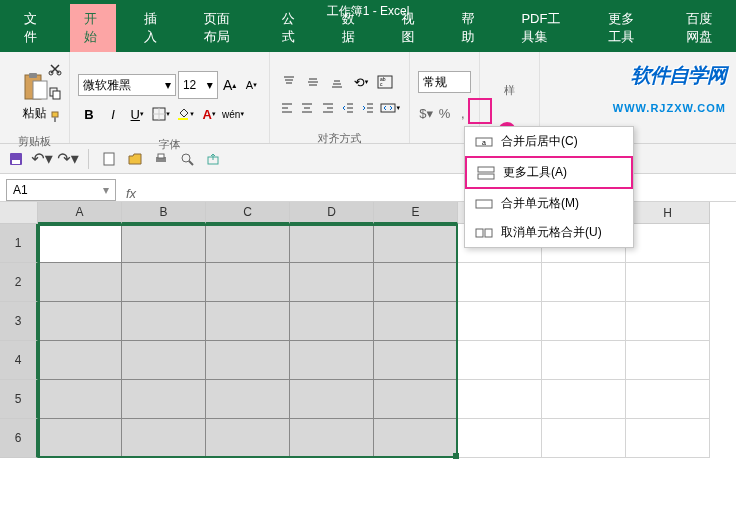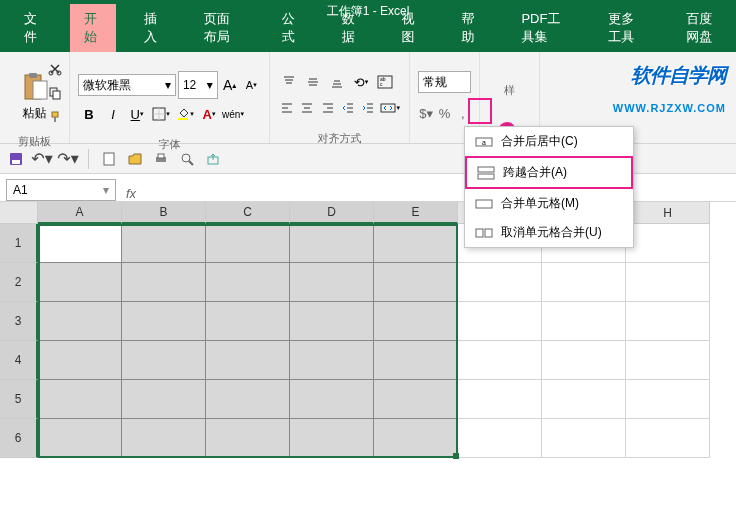--- a/index.html
+++ b/index.html
@@ -281,21 +281,21 @@
         <rect x="1" y="3" width="16" height="8" fill="none" stroke="#666"></rect>
         <text x="7" y="10" font-size="7">a</text>
       </svg>
     <span>合并后居中(C)</span>
   </div>
   <div class="merge-item highlight">
     <svg class="merge-icon-sm" viewBox="0 0 18 14">
         <rect x="1" y="1" width="16" height="5" fill="none" stroke="#666"></rect>
         <rect x="1" y="8" width="16" height="5" fill="none" stroke="#666"></rect>
       </svg>
-    <span>跨越合并(A)</span>
+    <span>更多工具(A)</span>
   </div>
   <div class="merge-item">
     <svg class="merge-icon-sm" viewBox="0 0 18 14">
         <rect x="1" y="3" width="16" height="8" fill="none" stroke="#666"></rect>
       </svg>
     <span>合并单元格(M)</span>
   </div>
   <div class="merge-item">
     <svg class="merge-icon-sm" viewBox="0 0 18 14">
         <rect x="1" y="3" width="7" height="8" fill="none" stroke="#666"></rect>

